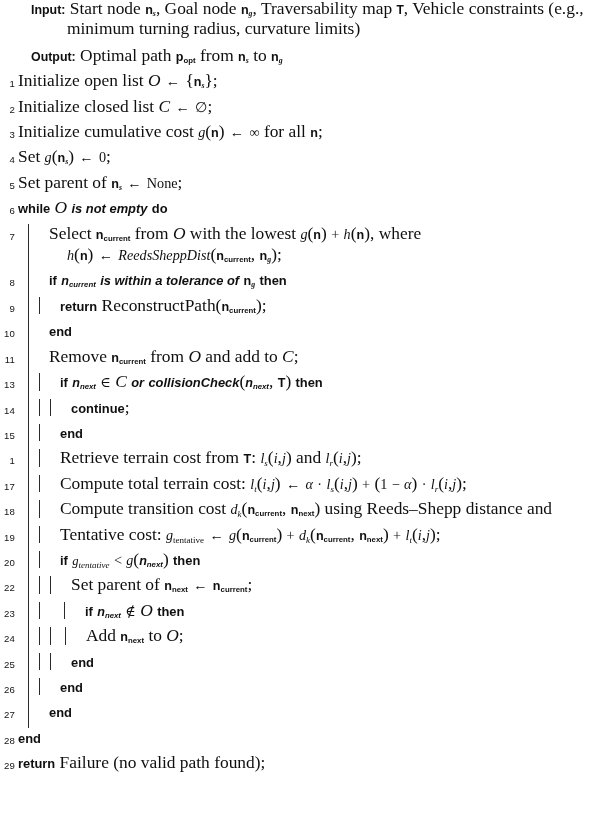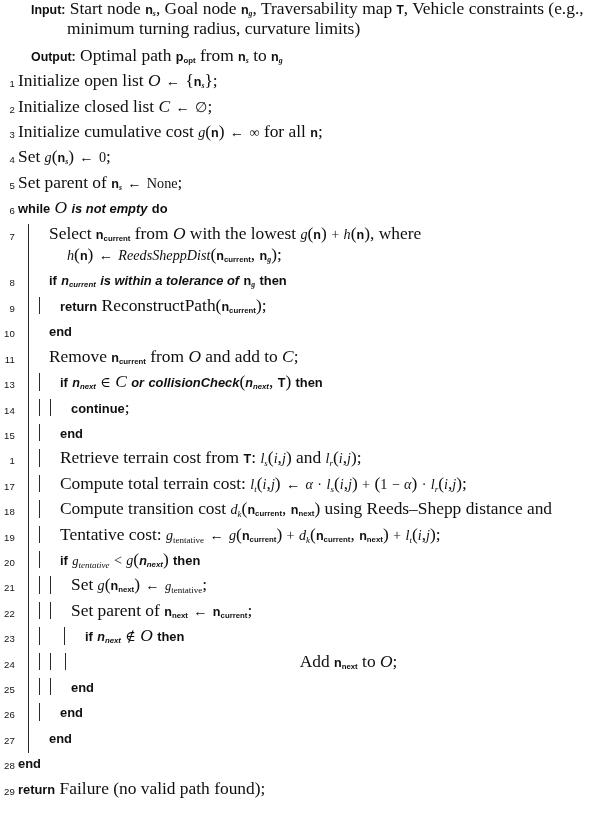--- a/index.html
+++ b/index.html
@@ -255,28 +255,20 @@
     </span>
   </div>
 
   <div class="line">
     <span class="lineno">20</span>
     <span class="body-txt rail ind1" style="padding-left:0;">
       <span class="rail ind2" style="display:block; margin-left:10px;"><span class="kw">if</span> <span class="smi" style="font-size:12.6px">g</span><sub class="mi" style="font-size:9px">tentative</sub> <span class="sm">&lt;</span> <span class="smi">g</span>(<span class="nb it">n<sub>next</sub></span>) <span class="kw">then</span></span>
     </span>
   </div>
 
-  <div class="line">
-    <span class="lineno">21</span>
-    <span class="body-txt rail ind1" style="padding-left:0;">
-      <span class="rail ind2" style="display:block; margin-left:10px; padding-left:0;">
-        <span class="rail ind3" style="display:block; margin-left:10px;">Set <span class="smi">g</span>(<span class="nb">n<sub>next</sub></span>) <span class="sm op">←</span> <span class="smi" style="font-size:12.6px">g</span><sub style="font-size:9px">tentative</sub>;</span>
-      </span>
-    </span>
-  </div>
 
   <div class="line">
     <span class="lineno">22</span>
     <span class="body-txt rail ind1" style="padding-left:0;">
       <span class="rail ind2" style="display:block; margin-left:10px; padding-left:0;">
         <span class="rail ind3" style="display:block; margin-left:10px;">Set parent of <span class="nb">n<sub>next</sub></span> <span class="sm op">←</span> <span class="nb">n<sub>current</sub></span>;</span>
       </span>
     </span>
   </div>
 
@@ -286,21 +278,21 @@
       <span class="rail ind2" style="display:block; margin-left:10px; padding-left:14px;">
         <span class="rail ind3" style="display:block; margin-left:10px;"><span class="kw">if</span> <span class="nb it">n<sub>next</sub></span> <span class="sm">∉</span> <span class="cal">O</span> <span class="kw">then</span></span>
       </span>
     </span>
   </div>
 
   <div class="line">
     <span class="lineno">24</span>
     <span class="body-txt rail ind1" style="padding-left:0;">
       <span class="rail ind2" style="display:block; margin-left:10px; padding-left:0;">
-        <span class="rail ind3" style="display:block; margin-left:10px; padding-left:4px;text-align:center;">
+        <span class="rail ind3" style="display:block; margin-left:10px; padding-left:4px;">
           <span class="rail ind4" style="display:block; margin-left:10px;">Add <span class="nb">n<sub>next</sub></span> to <span class="cal">O</span>;</span>
         </span>
       </span>
     </span>
   </div>
 
   <div class="line">
     <span class="lineno">25</span>
     <span class="body-txt rail ind1" style="padding-left:0;">
       <span class="rail ind2" style="display:block; margin-left:10px; padding-left:0;">

